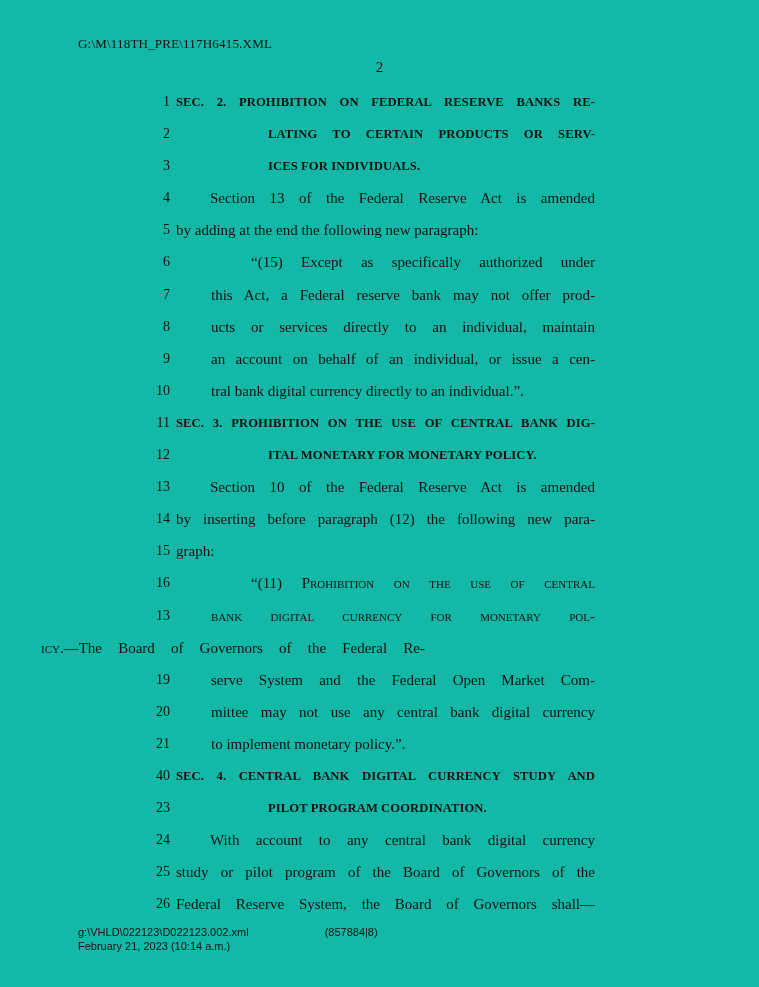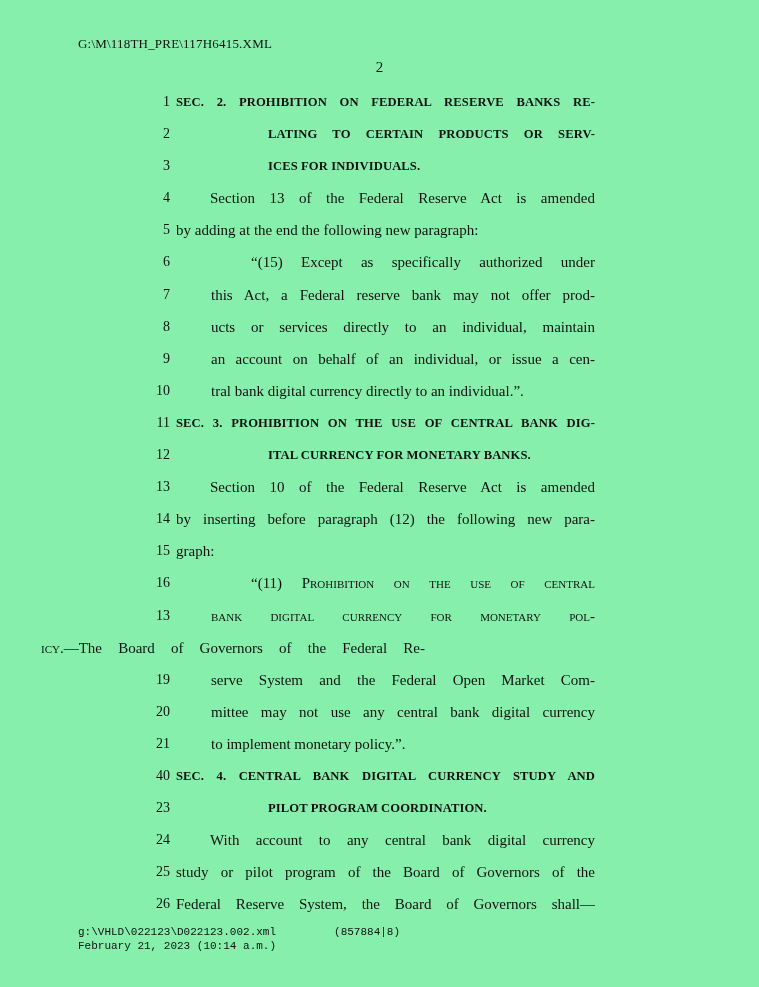--- a/index.html
+++ b/index.html
@@ -4,21 +4,21 @@
 <style>
   html, body {
     margin: 0;
     padding: 0;
     background: #e8e8e8;
   }
   #page {
     position: relative;
     width: 759px;
     height: 987px;
-    background: #86efac;
+    background: #14b8a6;
     overflow: hidden;
     font-family: "Liberation Serif", serif;
     color: #111111;
   }
   
   #header-path {
     position: absolute;
     left: 78px;
     top: 36px;
     font-size: 13px;
@@ -71,27 +71,27 @@
   .ltext.head2 { margin-left: 98px;  width: 327px; }
   .ltext.body1 { text-indent: 34px; }
   .ltext.q  { margin-left: 41px; width: 384px; }
   .ltext.q1 { margin-left: 41px; width: 384px; text-indent: 40px; }
   .sc { font-variant: small-caps; }
   
   #footer {
     position: absolute;
     left: 78px;
     top: 926px;
-    font-family: Liberation Mono, monospace;
+    font-family: Liberation Sans, sans-serif;
     font-size: 11px;
     line-height: 13.5px;
     color: #111111;
   }
   #footer .frow1 { display: flex; }
-  #footer .fcode { margin-left: 58px; }
+  #footer .fcode { margin-left: 76px; }
 </style>
 </head>
 <body>
 
 <div id="page">
 
   <div id="header-path">G:\M\118TH_PRE\117H6415.XML</div>
 
   <div id="page-number">2</div>
 
@@ -135,21 +135,21 @@
       <div class="row">
         <span class="lnum">10</span>
         <div class="ltext q"><span>tral bank digital currency directly to an individual.”.</span></div>
       </div>
       <div class="row">
         <span class="lnum">11</span>
         <div class="ltext head j"><span>SEC. 3. PROHIBITION ON THE USE OF CENTRAL BANK DIG-</span></div>
       </div>
       <div class="row">
         <span class="lnum">12</span>
-        <div class="ltext head2"><span>ITAL CURRENCY FOR MONETARY BANKS.</span></div>
+        <div class="ltext head2"><span>ITAL MONETARY FOR MONETARY POLICY.</span></div>
       </div>
       <div class="row">
         <span class="lnum">13</span>
         <div class="ltext body1 j"><span>Section 10 of the Federal Reserve Act is amended</span></div>
       </div>
       <div class="row">
         <span class="lnum">14</span>
         <div class="ltext body j"><span>by inserting before paragraph (12) the following new para-</span></div>
       </div>
       <div class="row">

